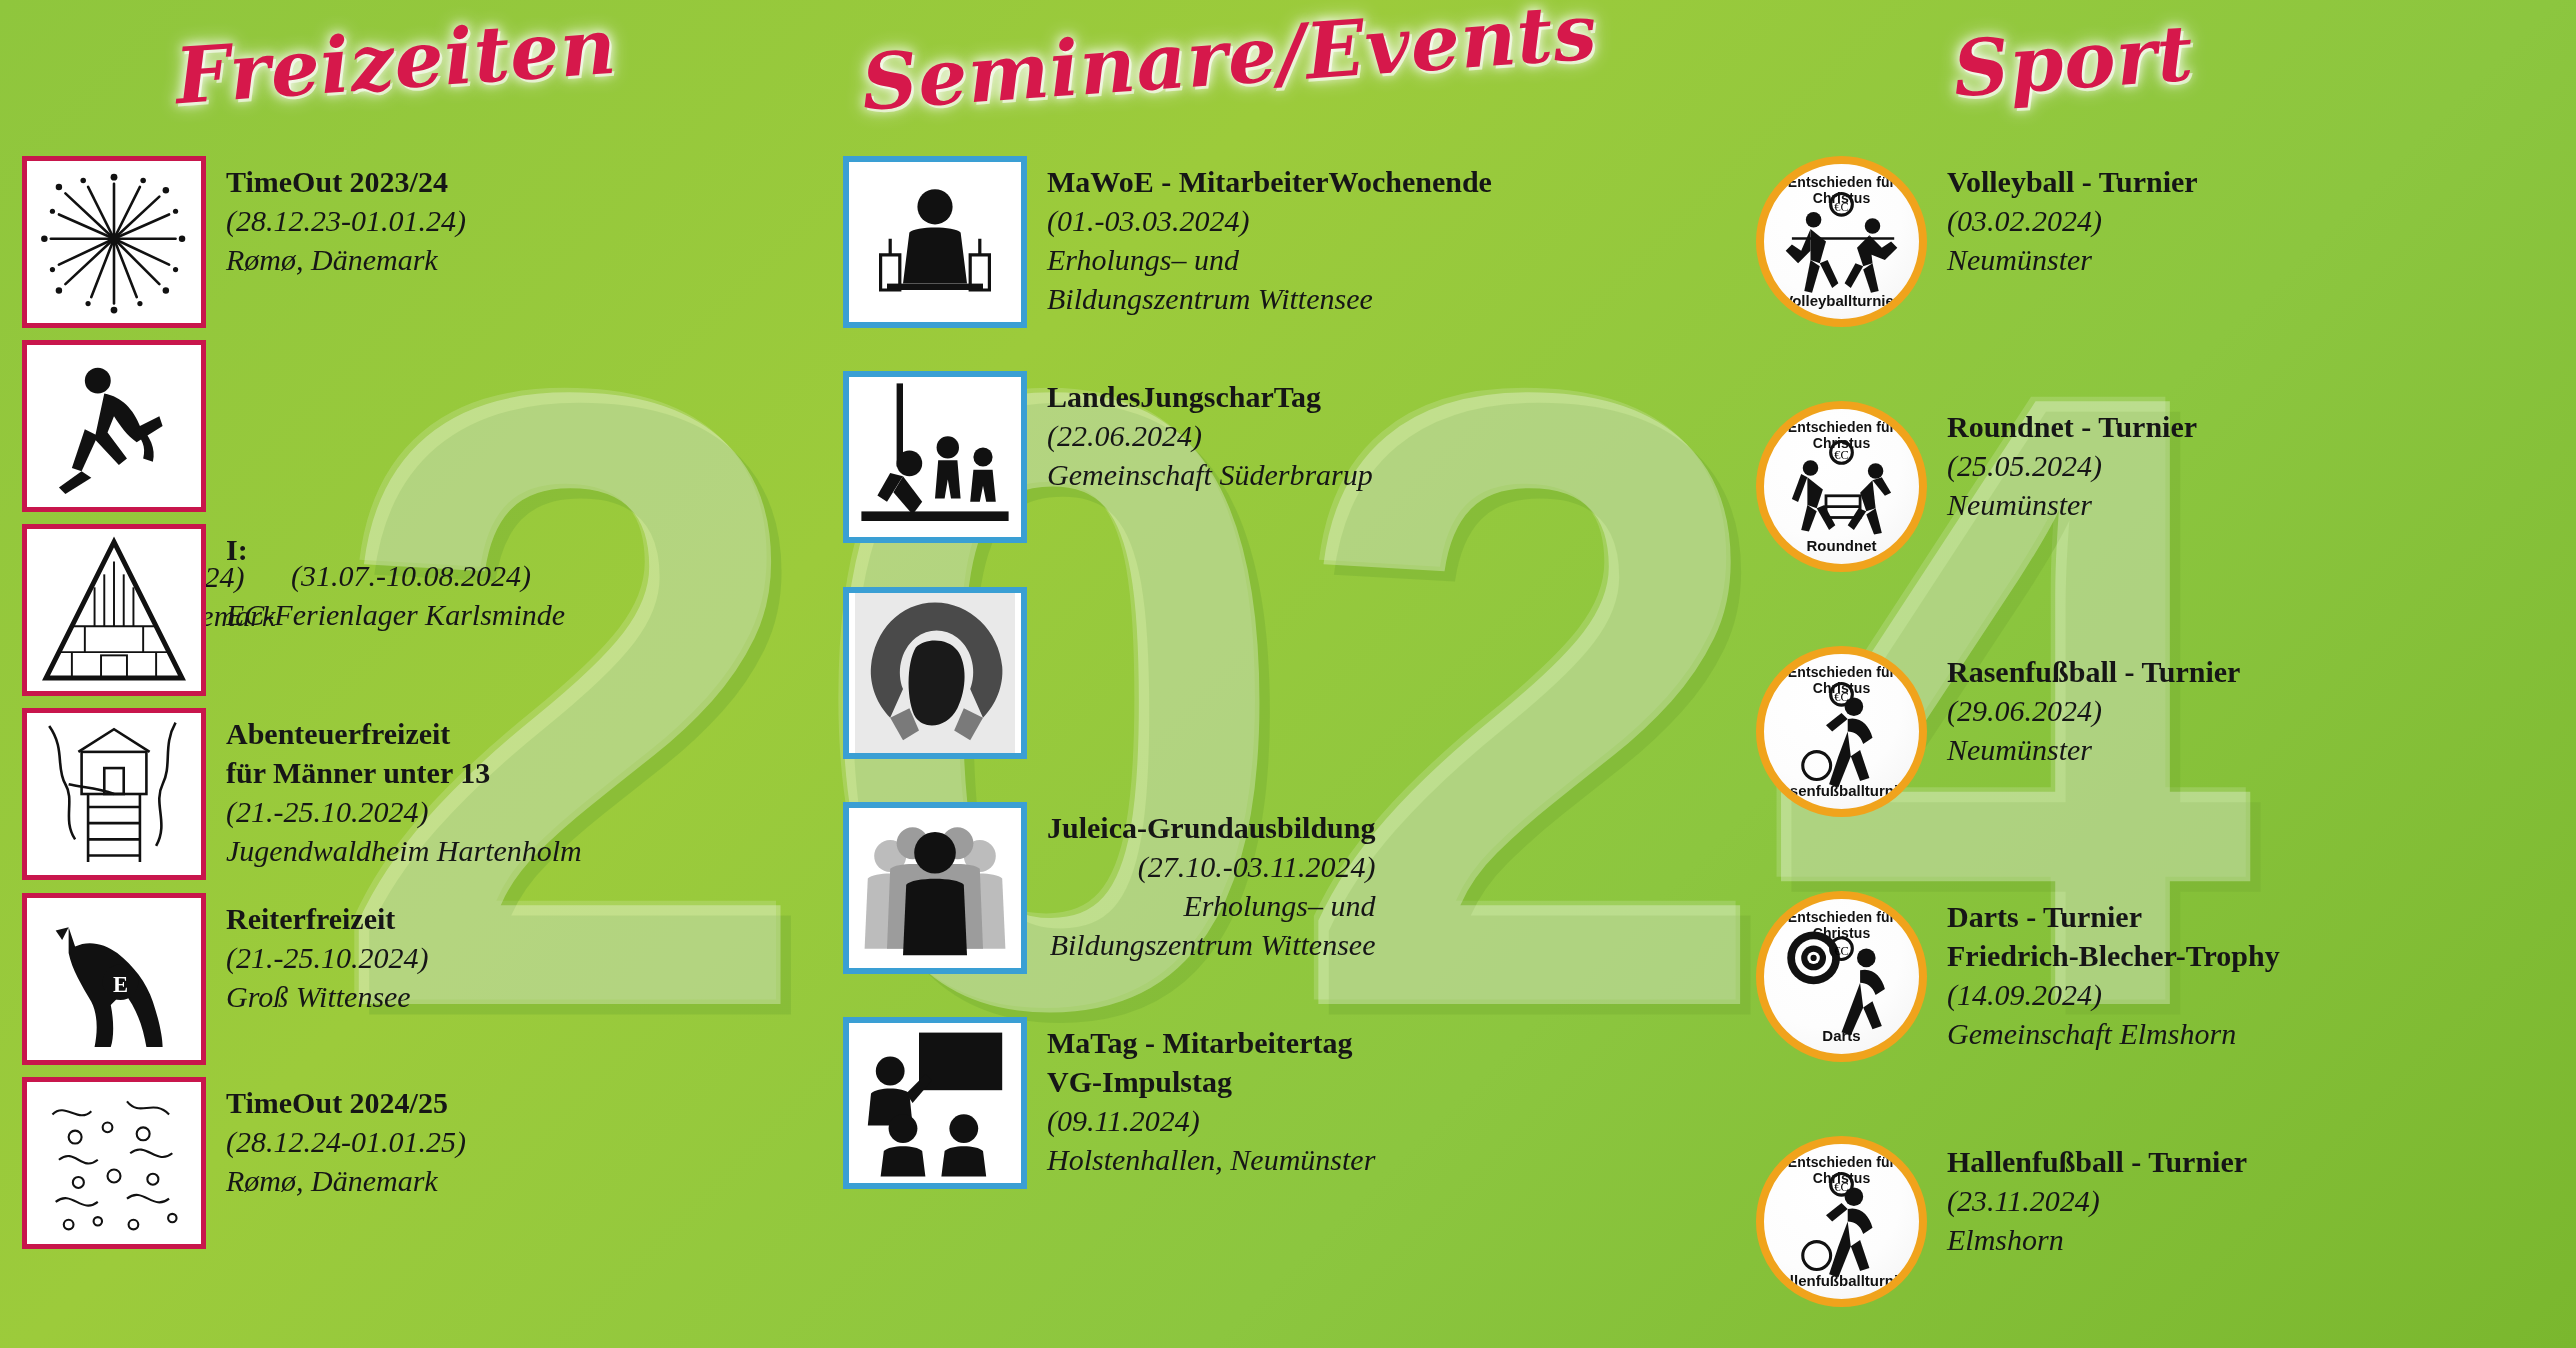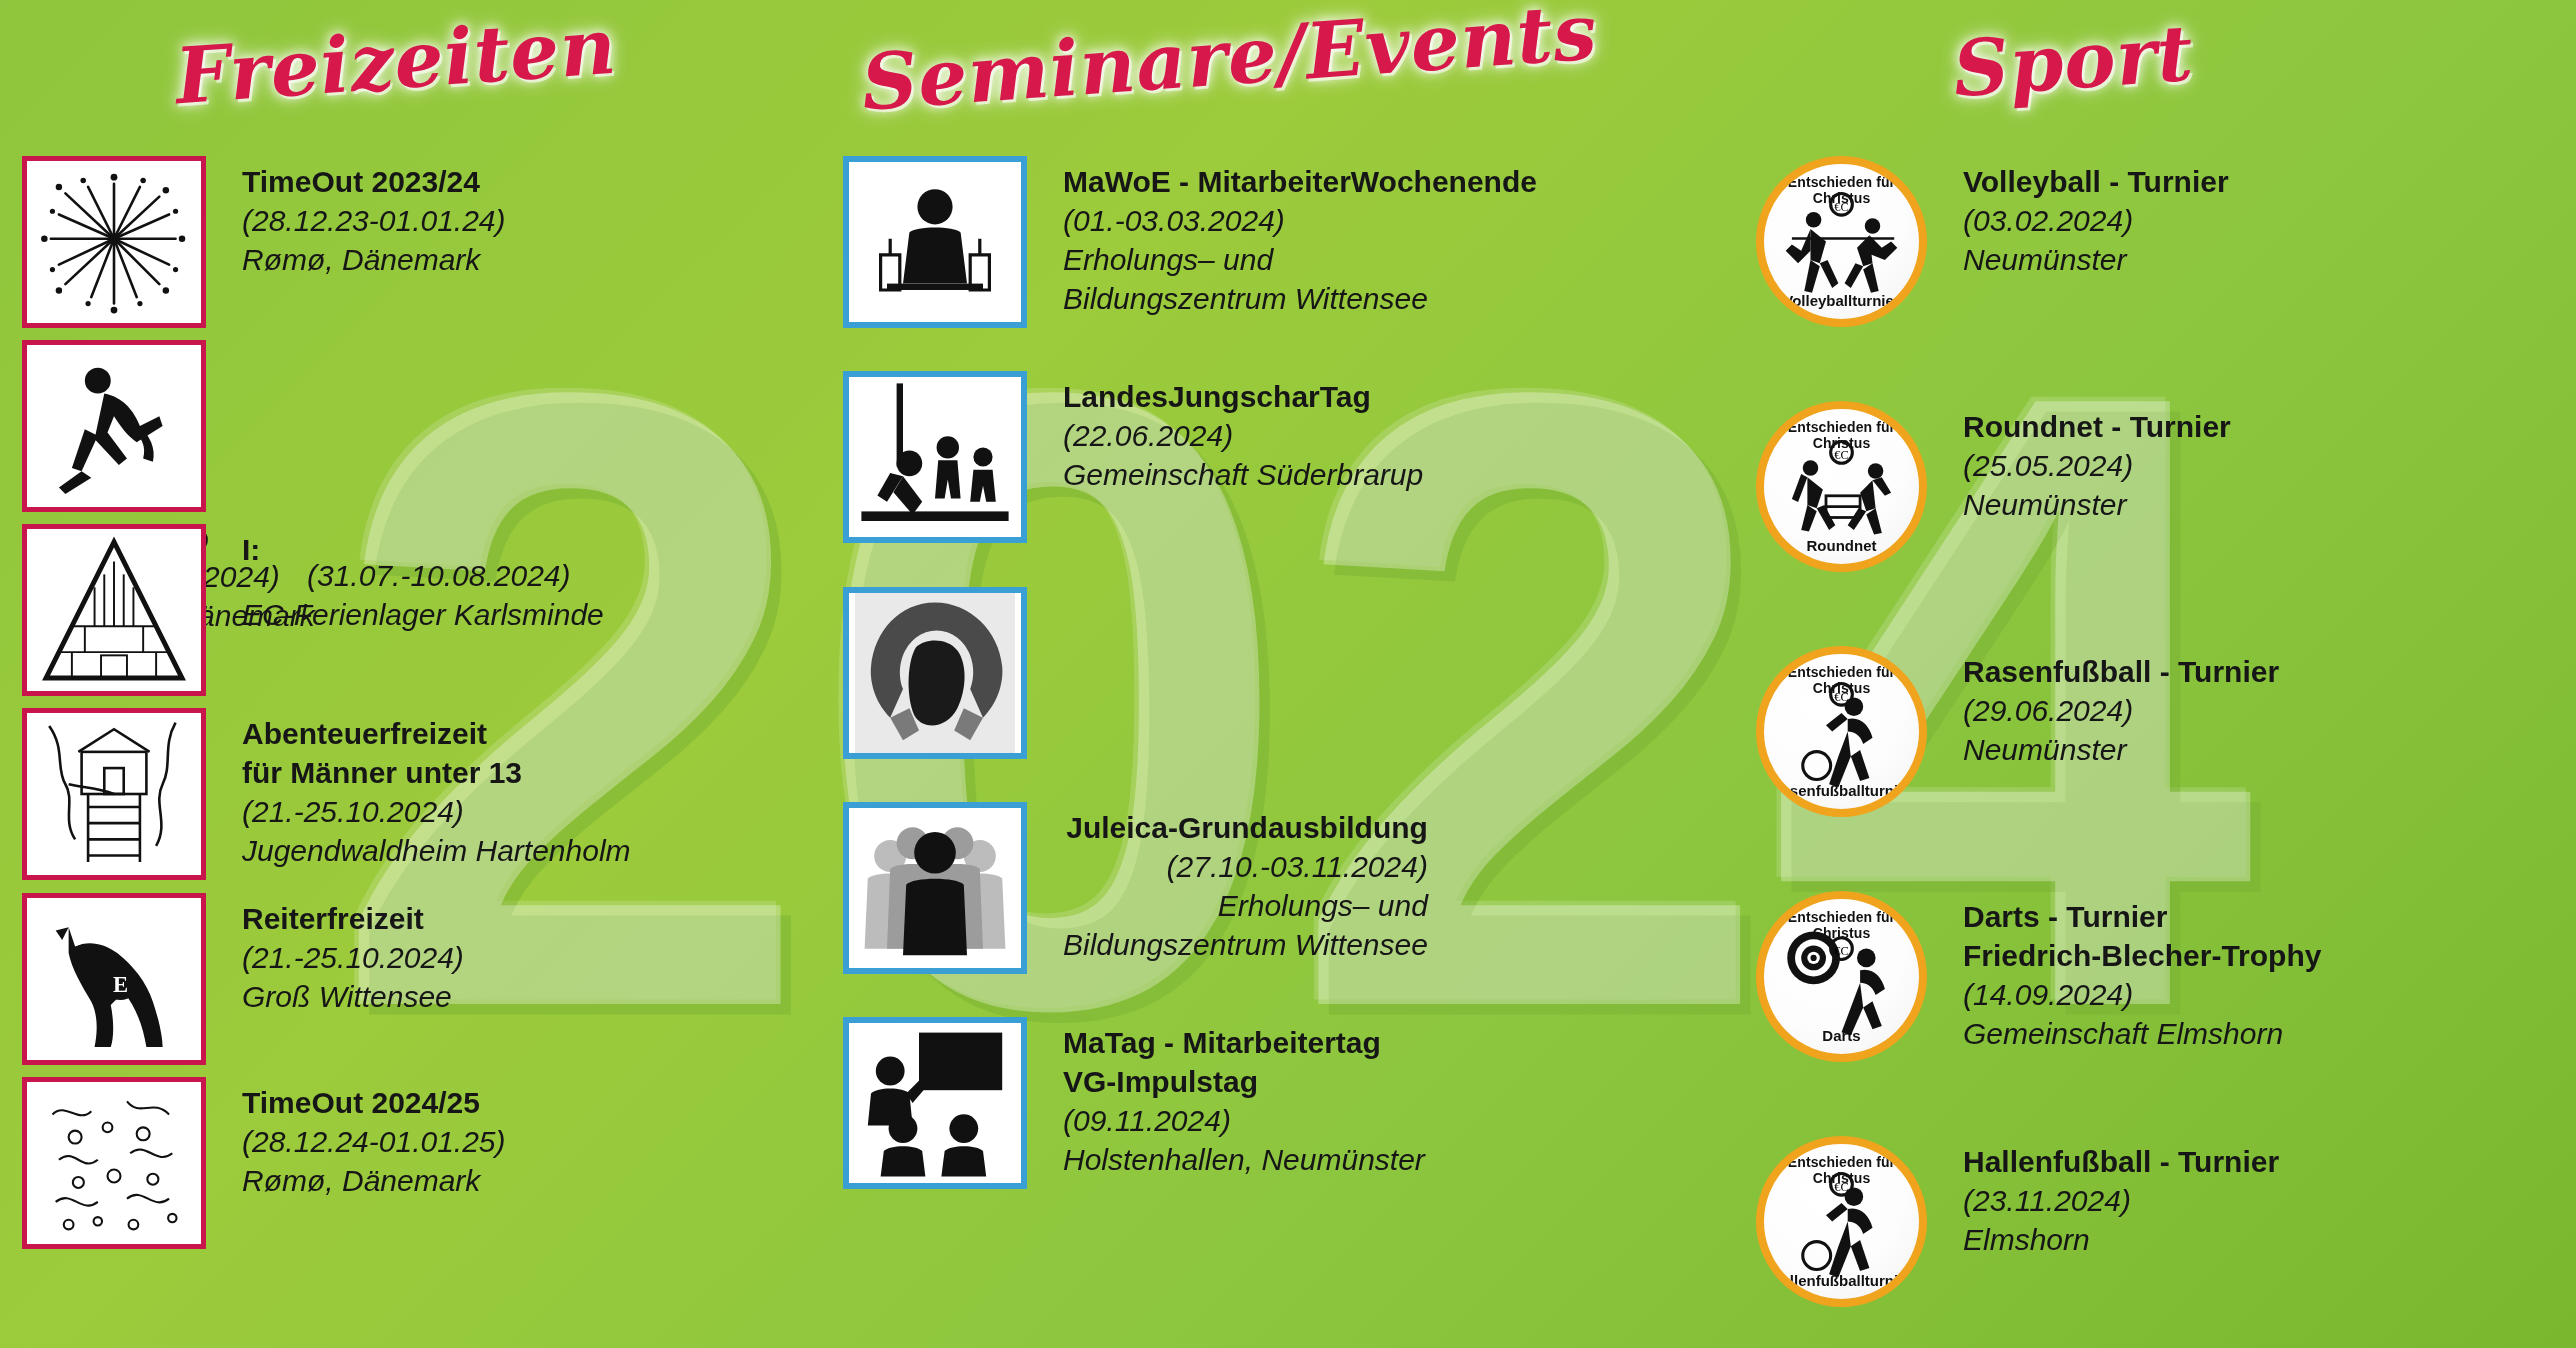--- a/index.html
+++ b/index.html
@@ -108,24 +108,25 @@
     left: 0;
     width: 100%;
     text-align: center;
     font-size: 15px;
     font-weight: bold;
     color: #111;
   }
   .badge svg { position: absolute; inset: 0; width: 100%; height: 100%; }
 
   .entry-text {
-    padding-left: 36px;
+    padding-left: 20px;
     padding-top: 6px;
     color: #161616;
     line-height: 1.30;
+    font-family: Liberation Serif, serif;
   }
   .entry-title {
     font-weight: bold;
     font-size: 30px;
     white-space: nowrap;
   }
   .entry-line {
     font-style: italic;
     font-size: 30px;
     white-space: nowrap;

